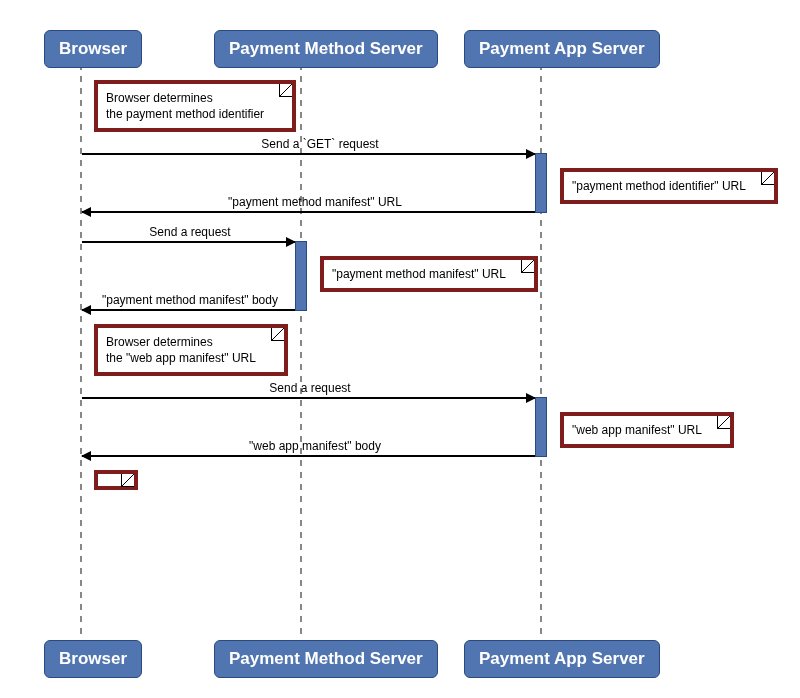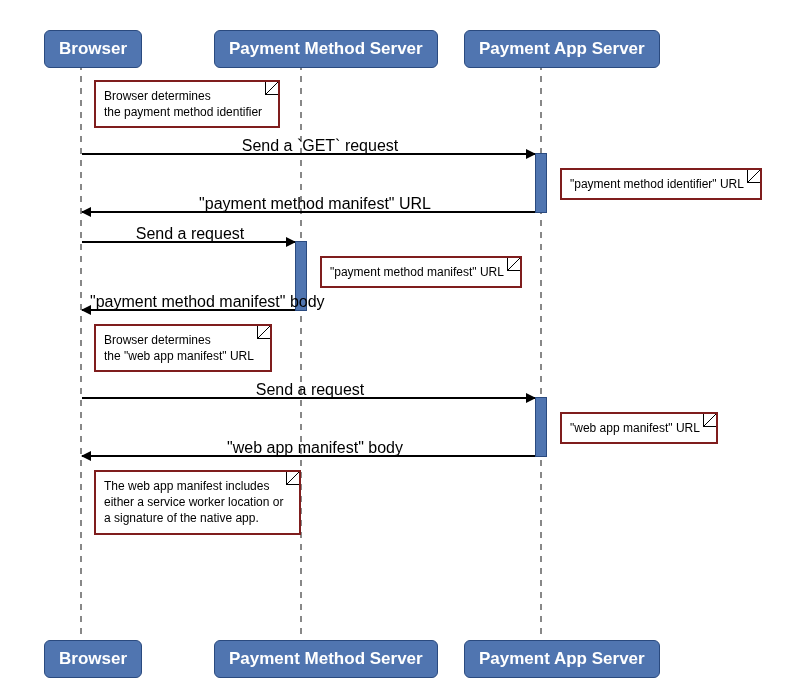--- a/index.html
+++ b/index.html
@@ -54,30 +54,30 @@
   .arrow .head-right {
     right: -1px;
     border-left: 10px solid #000;
   }
   .arrow .head-left {
     left: -1px;
     border-right: 10px solid #000;
   }
   .msg-label {
     position: absolute;
-    font-size: 16px;
+    font-size: 12px;
     text-align: center;
     white-space: nowrap;
     color: #000;
   }
   .note {
     position: absolute;
     background: #fff;
-    border: 2px solid #7f1d1d;
-    padding: 6px 16px 6px 8px;
+    border: 4px solid #7f1d1d;
+    padding: 6px 28px 6px 8px;
     font-size: 12px;
     line-height: 1.35;
     white-space: pre-line;
   }
   .note .fold {
     position: absolute;
     top: 0; right: 0;
     width: 12px; height: 12px;
     border-left: 1px solid #000;
     border-bottom: 1px solid #000;
@@ -138,21 +138,19 @@
 
   <div class="activation" style="left:515px; top:377px; height:58px;"></div>
 
   <div class="note" style="left:540px; top:392px;"><span>"web app manifest" URL</span><div class="fold"></div></div>
 
   <div class="msg-label" style="left:195px; top:419px; width:200px;">"web app manifest" body</div>
   <div class="arrow solid" style="left:62px; top:435px; width:453px;">
       <div class="head-left"></div>
     </div>
 
-  <div class="note" style="left:74px; top:450px;"><span>The web app manifest includes
-either a service worker location or
-a signature of the native app.</span><div class="fold"></div></div>
+  <div class="note" style="left:74px; top:450px;"><div class="fold"></div></div>
 
   <div class="participant" style="left:24px; top:620px;"><span>Browser</span></div>
   <div class="participant" style="left:194px; top:620px;"><span>Payment Method Server</span></div>
   <div class="participant" style="left:444px; top:620px;"><span>Payment App Server</span></div>
 
 </div>
 
 </body></html>

